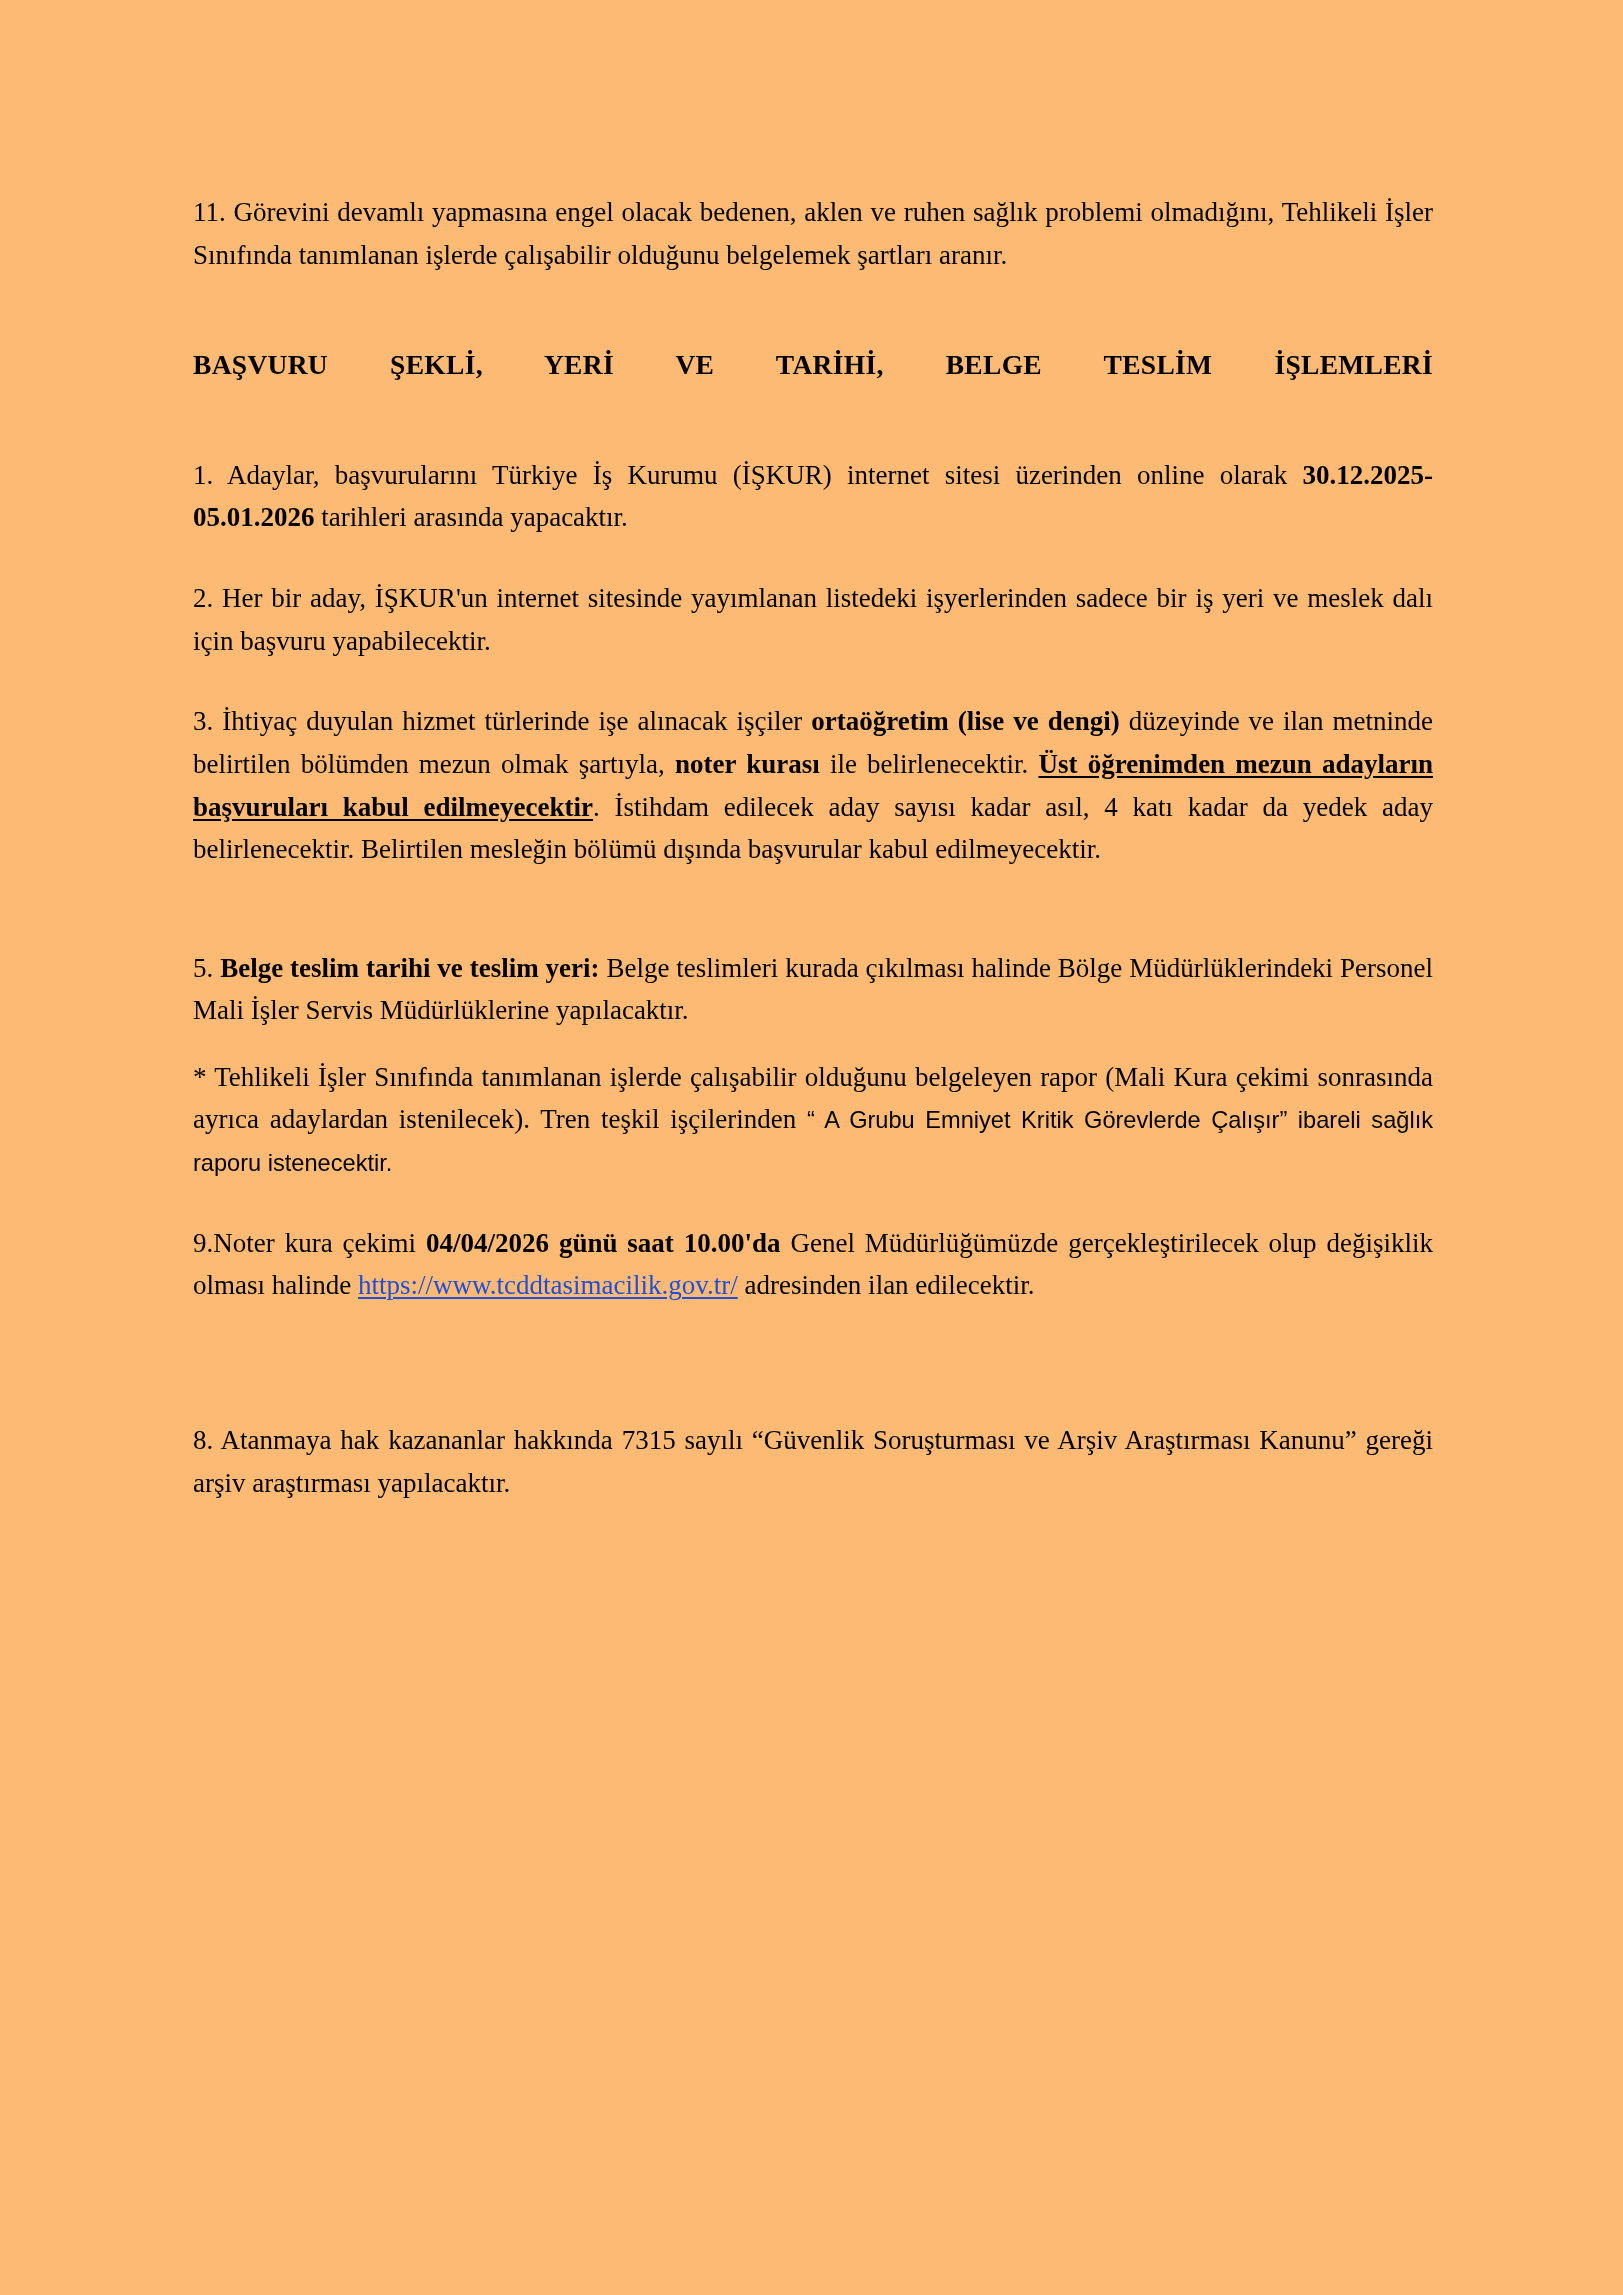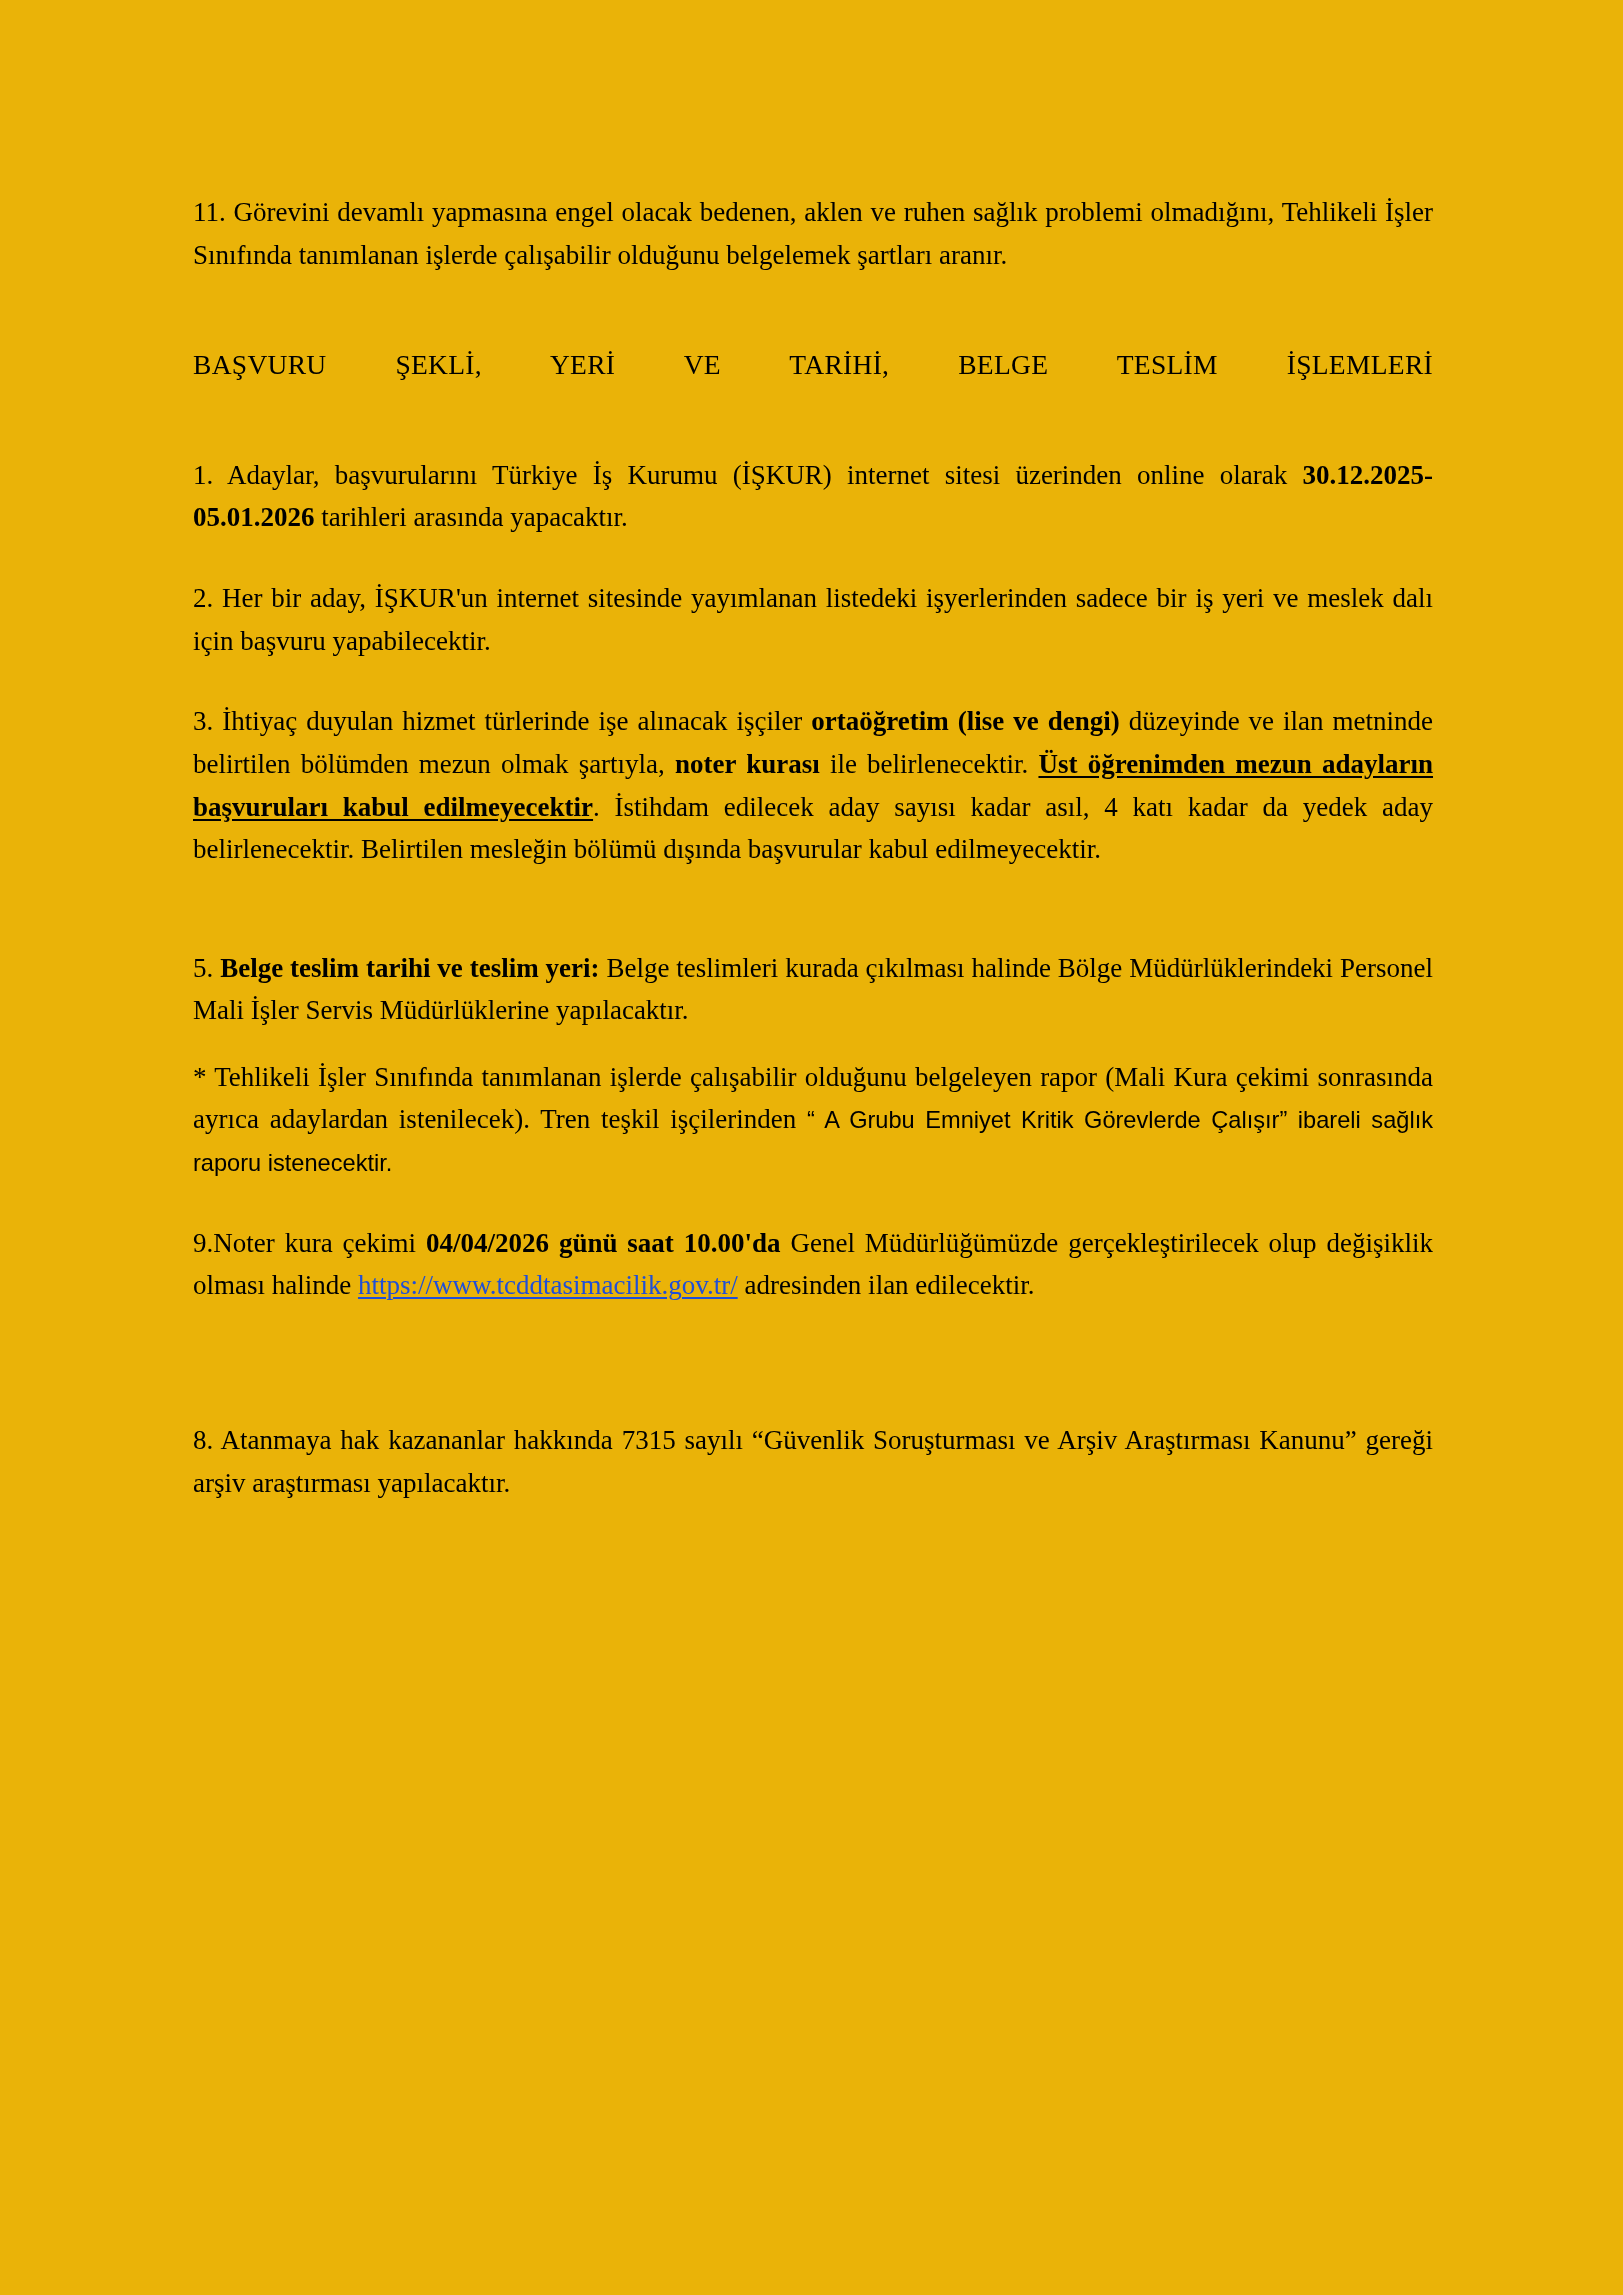--- a/index.html
+++ b/index.html
@@ -5,21 +5,21 @@
 <style>
   html, body {
     margin: 0;
     padding: 0;
     background: #ffffff;
   }
   .page {
     position: relative;
     width: 1623px;
     height: 2295px;
-    background: #eab308;
+    background: #fdba74;
     margin: 0 auto;
     box-sizing: border-box;
     overflow: hidden;
   }
   .content {
     position: absolute;
     left: 193px;
     top: 191px;
     width: 1240px;
   }
@@ -35,21 +35,21 @@
   }
   .gap-sm { height: 23.6px; }
   .gap-md { height: 38px; }
   .gap-lg { height: 56px; }
   .gap-xl { height: 68px; }
 
   h2.heading {
     margin: 0;
     font-family: "Liberation Serif", "DejaVu Serif", serif;
     font-size: 27.5px;
-    font-weight: normal;
+    font-weight: bold;
     color: #000000;
     letter-spacing: 0.3px;
     text-align: justify;
     text-align-last: justify;
     line-height: 1.5;
   }
   b, strong { font-weight: bold; }
   .u-bold {
     font-weight: bold;
     text-decoration: underline;

